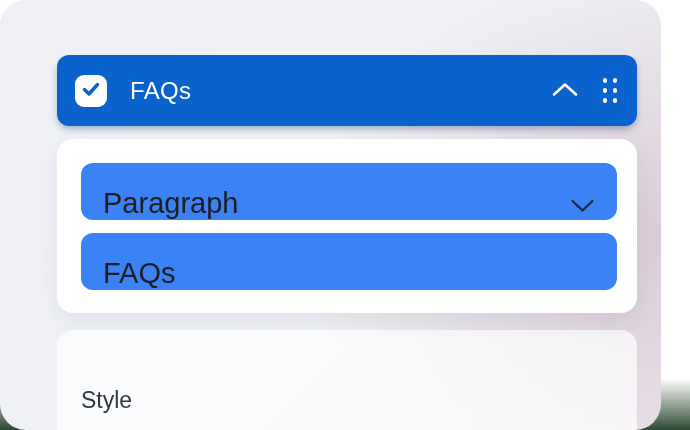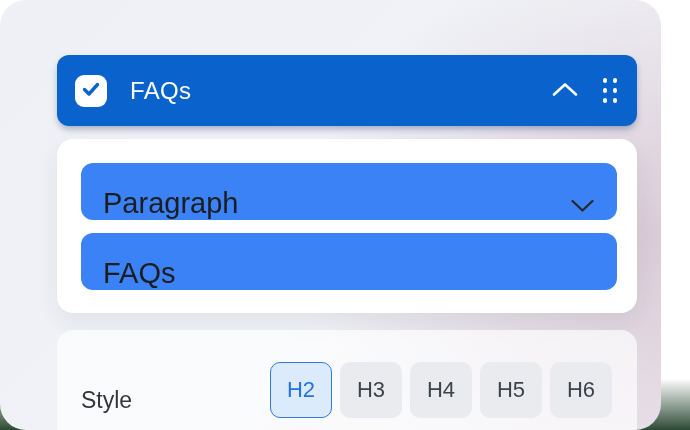--- a/index.html
+++ b/index.html
@@ -104,22 +104,15 @@
         </span>
       </div>
       <div class="text-input">
         <span>FAQs</span>
       </div>
     </div>
   </div>
 
   <div class="card2">
     <div class="field-label">Style</div>
-    <div class="hbtn-row">
-      <button class="hbtn" data-selected="true">H2</button>
-      <button class="hbtn" data-selected="false">H3</button>
-      <button class="hbtn" data-selected="false">H4</button>
-      <button class="hbtn" data-selected="false">H5</button>
-      <button class="hbtn" data-selected="false">H6</button>
-    </div>
   </div>
 
 </div>
 
 </body></html>

